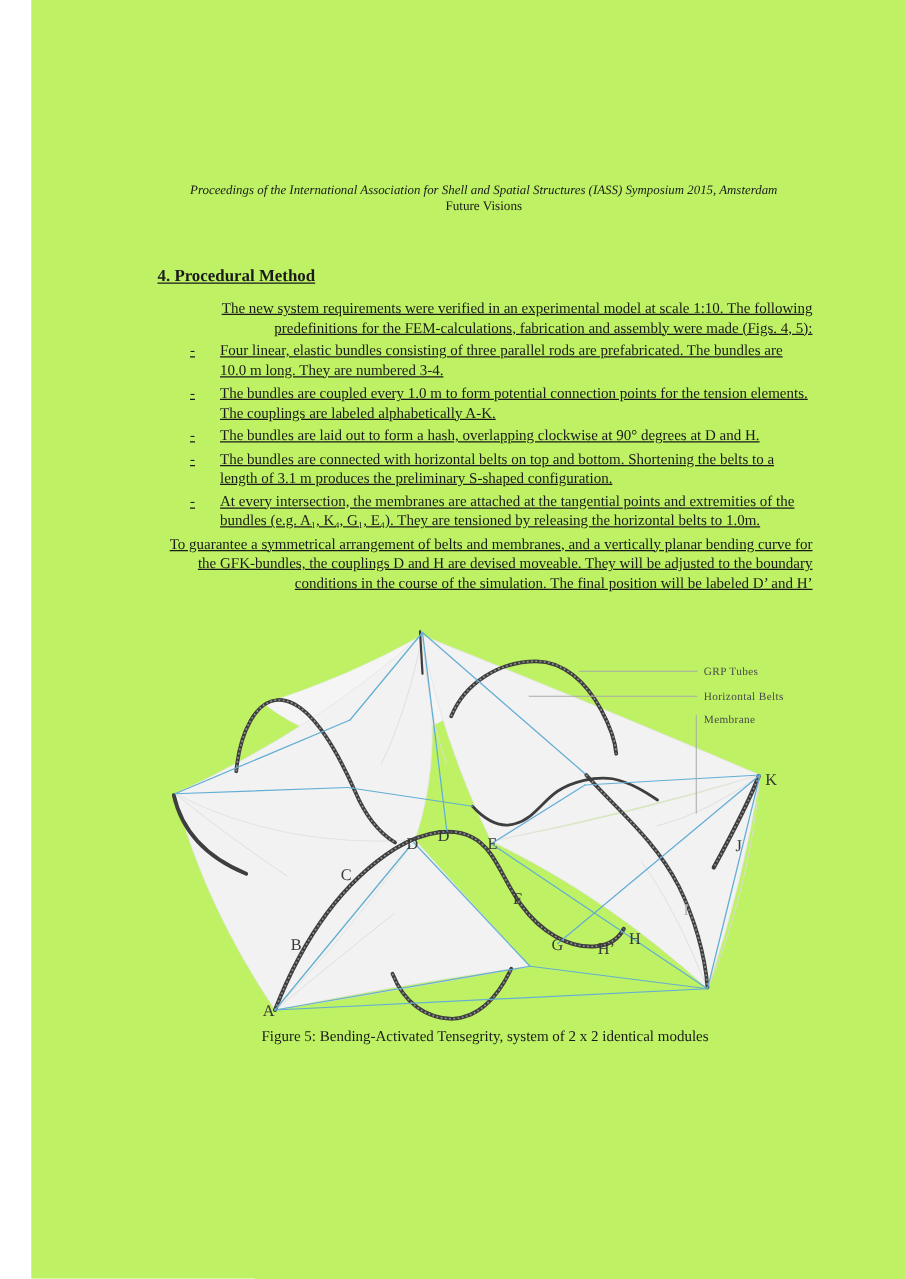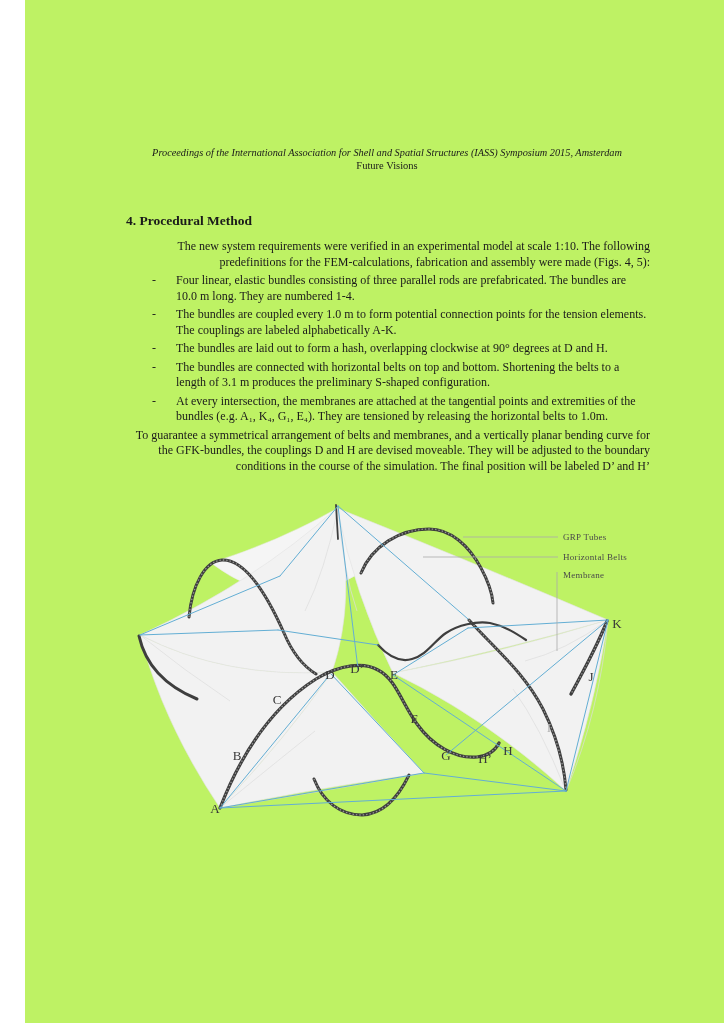--- a/index.html
+++ b/index.html
@@ -1,21 +1,21 @@
 <!DOCTYPE html>
 <html><head>
 <meta charset="utf-8">
 <style>
   html,body{margin:0;padding:0;background:#ffffff;}
   .page{position:relative;width:724px;height:1023px;background:#bef264;overflow:hidden;
         font-family:"Liberation Serif","DejaVu Serif",serif;color:#1a1a1a;margin-left:25px;}
   .header{position:absolute;top:146px;left:0;width:100%;text-align:center;}
   .header .l1{font-style:italic;font-size:10.3px;line-height:13px;}
   .header .l2{font-size:10.5px;line-height:13px;font-family:Liberation Serif, serif;}
-  .content{position:absolute;left:101px;top:213px;width:524px;}
+  .content{position:absolute;left:101px;top:213px;width:524px;text-decoration:underline;}
   .sec-heading{font-size:13.5px;font-weight:bold;margin:0 0 10px 0;}
   .content p{font-size:12px;line-height:15.5px;margin:0 0 3px 0;text-align:right;}
   ul.blist{list-style:none;margin:0 0 1px 0;padding:0;}
   ul.blist li{display:flex;font-size:12px;line-height:15.5px;margin:0 0 3px 0;}
   ul.blist .mk{width:24px;margin-left:26px;flex:none;}
   ul.blist .bt{flex:1;}
   .figwrap{position:absolute;left:0;top:491px;width:724px;height:350px;}
   .caption{position:absolute;left:101px;top:822px;width:524px;text-align:center;font-size:12px;}
   text.pl{font-family:"Liberation Serif","DejaVu Serif",serif;font-size:13px;fill:#383838;}
   text.pl-muted{fill:#b4b4b4;}
@@ -37,21 +37,21 @@
     <div class="l1">Proceedings of the International Association for Shell and Spatial Structures (IASS) Symposium 2015, Amsterdam</div>
     <div class="l2">Future Visions</div>
   </div>
 
   <div class="content">
     <div class="sec-heading">4. Procedural Method</div>
     <p>The new system requirements were verified in an experimental model at scale 1:10. The following predefinitions for the FEM-calculations, fabrication and assembly were made (Figs. 4, 5):</p>
     <ul class="blist">
       <li>
         <span class="mk">-</span>
-        <span class="bt">Four linear, elastic bundles consisting of three parallel rods are prefabricated. The bundles are 10.0 m long. They are numbered 1-4.</span>
+        <span class="bt">Four linear, elastic bundles consisting of three parallel rods are prefabricated. The bundles are 10.0 m long. They are numbered 3-4.</span>
       </li>
       <li>
         <span class="mk">-</span>
         <span class="bt">The bundles are coupled every 1.0 m to form potential connection points for the tension elements. The couplings are labeled alphabetically A-K.</span>
       </li>
       <li>
         <span class="mk">-</span>
         <span class="bt">The bundles are laid out to form a hash, overlapping clockwise at 90° degrees at D and H.</span>
       </li>
       <li>
@@ -149,14 +149,15 @@
         <text class="pl" x="421" y="749">G</text>
         <text class="pl" x="460" y="752">H’</text>
         <text class="pl" x="483" y="744">H</text>
         <text class="pl pl-muted" x="524" y="721">I</text>
         <text class="pl" x="566" y="670">J</text>
         <text class="pl" x="592" y="617">K</text>
       </g>
     </svg>
   </div>
 
+  <div class="caption">Figure 5: Bending-Activated Tensegrity, system of 2 x 2 identical modules</div>
 
 </div>
 
 </body></html>

